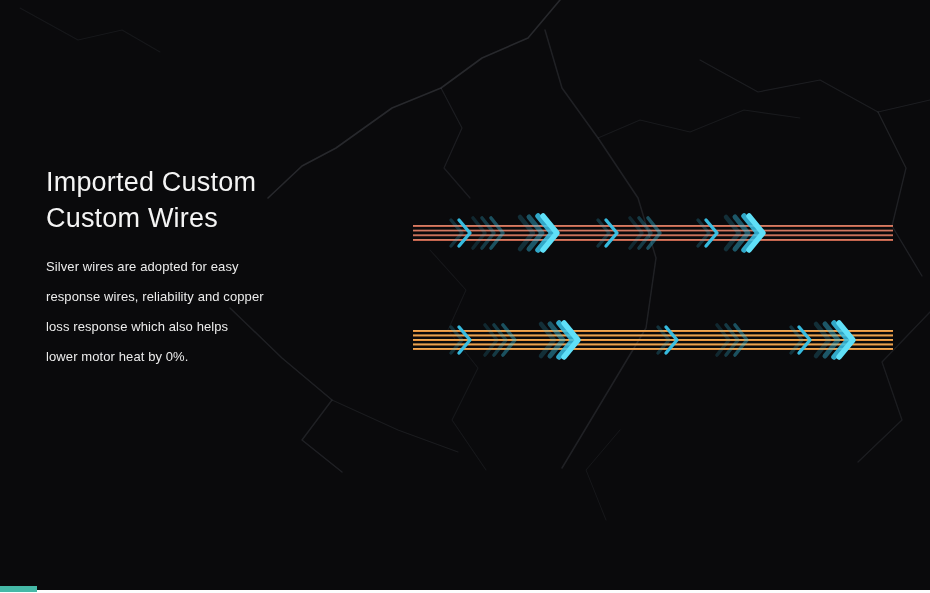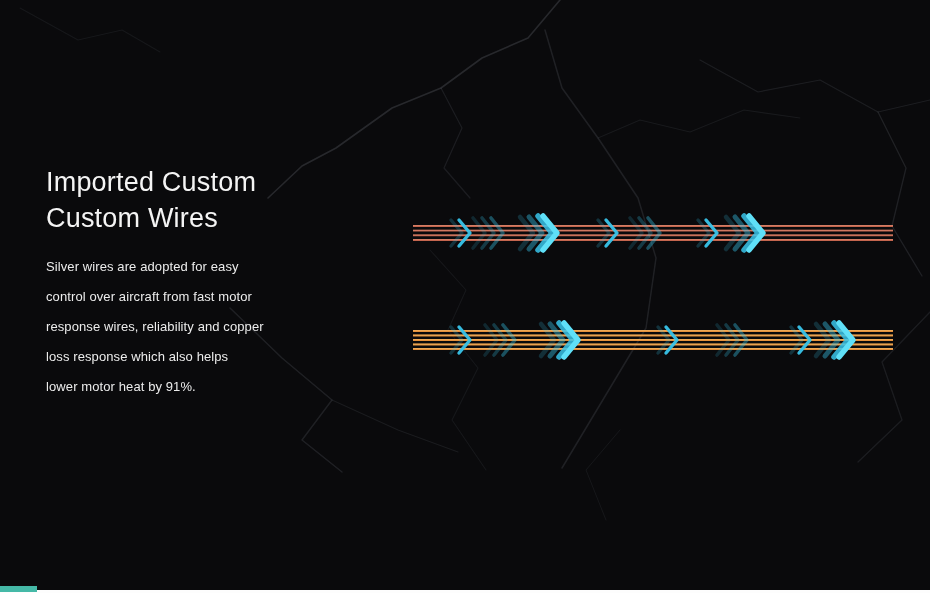--- a/index.html
+++ b/index.html
@@ -42,24 +42,23 @@
       <path d="M20 8 L78 40 L122 30 L160 52" stroke="rgba(190,198,212,0.07)" stroke-width="1.1"></path>
       <path d="M430 250 L466 290 L448 330 L478 368 L452 420 L486 470" stroke="rgba(190,198,212,0.07)" stroke-width="1.1"></path>
       <path d="M620 430 L586 470 L606 520" stroke="rgba(190,198,212,0.07)" stroke-width="1.0"></path>
     </g>
   </svg>
 
   <div class="text-block">
     <h1 class="feature-title"><span>Imported Custom</span><br><span>Custom Wires</span></h1>
     <div class="feature-body">
       <div class="body-line">Silver wires are adopted for easy</div>
-      <div class="body-line">control over aircraft from fast motor</div>
       <div class="body-line">response wires, reliability and copper</div>
       <div class="body-line">loss response which also helps</div>
-      <div class="body-line">lower motor heat by 91%.</div>
+      <div class="body-line">lower motor heat by 0%.</div>
     </div>
   </div>
 
   <svg class="wire-svg" width="480" height="44" style="left: 413px; top: 211px;">
       <line x1="0" x2="480" y1="15" y2="15" stroke="#c4654e" stroke-width="1.8"></line>
       <line x1="0" x2="480" y1="14.6" y2="14.6" stroke="#e89a80" stroke-width="0.6" opacity="0.85"></line>
       <line x1="0" x2="480" y1="19.666666666666668" y2="19.666666666666668" stroke="#c4654e" stroke-width="1.8"></line>
       <line x1="0" x2="480" y1="19.26666666666667" y2="19.26666666666667" stroke="#e89a80" stroke-width="0.6" opacity="0.85"></line>
       <line x1="0" x2="480" y1="24.333333333333336" y2="24.333333333333336" stroke="#c4654e" stroke-width="1.8"></line>
       <line x1="0" x2="480" y1="23.933333333333337" y2="23.933333333333337" stroke="#e89a80" stroke-width="0.6" opacity="0.85"></line>

